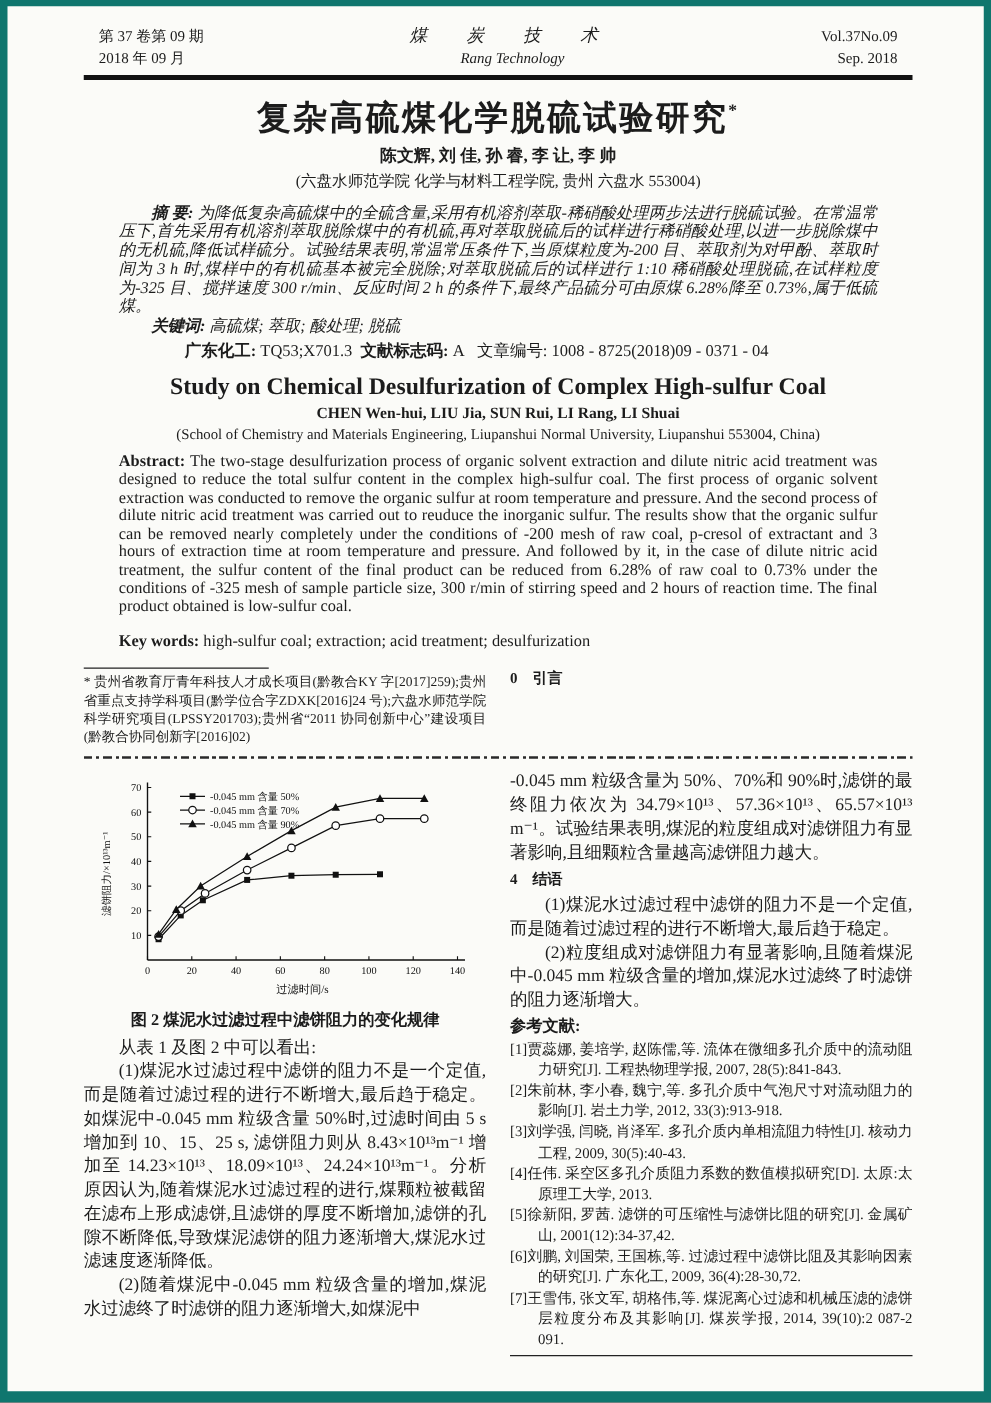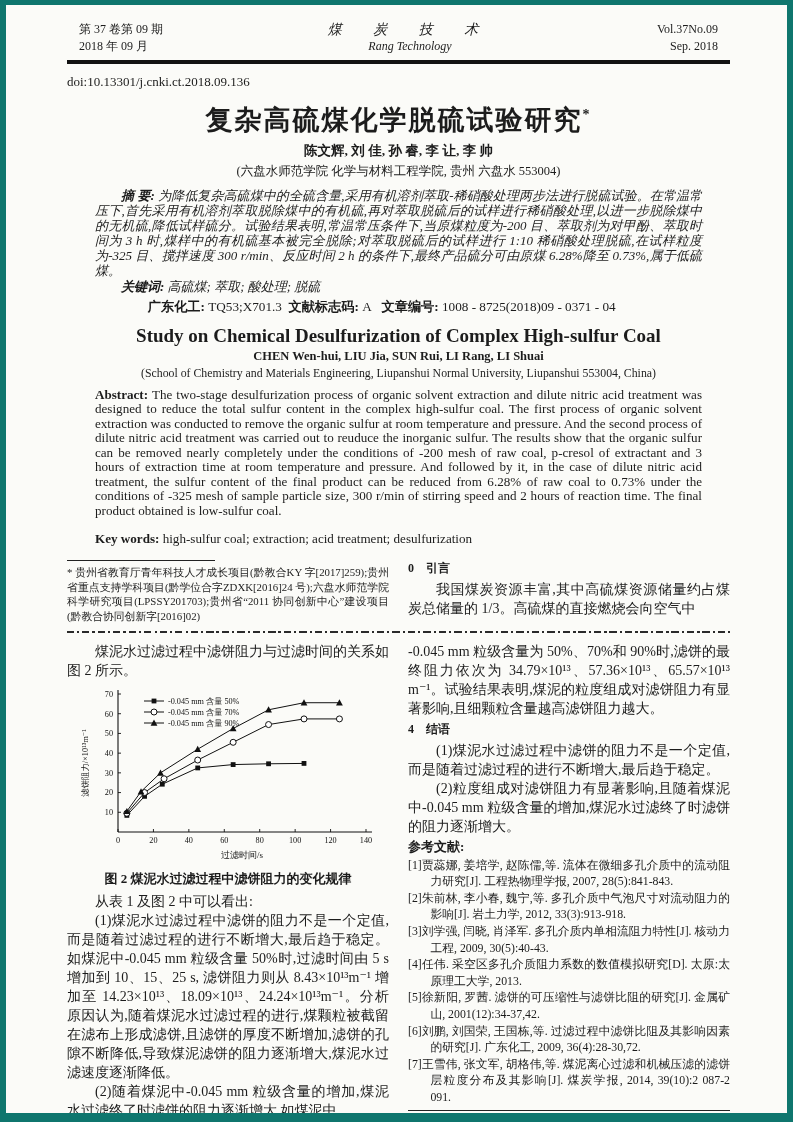--- a/index.html
+++ b/index.html
@@ -69,59 +69,56 @@
       <div class="jname">煤 炭 技 术</div>
       <div>Rang Technology</div>
     </div>
     <div class="jh-right">
       <div>Vol.37No.09</div>
       <div>Sep. 2018</div>
     </div>
   </header>
   <div class="jrule"></div>
 
-  <div class="doi">doi:10.13301/j.cnki.ct.2018.09.136</div>
 
   <h1 class="title"><span>复杂高硫煤化学脱硫试验研究</span><sup>*</sup></h1>
   <div class="authors">陈文辉, 刘  佳, 孙  睿, 李  让, 李  帅</div>
   <div class="affil">(六盘水师范学院 化学与材料工程学院, 贵州 六盘水 553004)</div>
 
   <div class="abszone">
     <div class="cnabs">
       <p class="indent2"><b>摘  要:</b> <span>为降低复杂高硫煤中的全硫含量,采用有机溶剂萃取-稀硝酸处理两步法进行脱硫试验。在常温常压下,首先采用有机溶剂萃取脱除煤中的有机硫,再对萃取脱硫后的试样进行稀硝酸处理,以进一步脱除煤中的无机硫,降低试样硫分。试验结果表明,常温常压条件下,当原煤粒度为-200 目、萃取剂为对甲酚、萃取时间为 3 h 时,煤样中的有机硫基本被完全脱除;对萃取脱硫后的试样进行 1:10 稀硝酸处理脱硫,在试样粒度为-325 目、搅拌速度 300 r/min、反应时间 2 h 的条件下,最终产品硫分可由原煤 6.28%降至 0.73%,属于低硫煤。</span></p>
     </div>
     <p class="cnkw"><b>关键词:</b> <span>高硫煤; 萃取; 酸处理; 脱硫</span></p>
-    <p class="meta"><span style="font-weight:700">广东化工:</span> <span>TQ53;X701.3</span>&nbsp;&nbsp;<span style="font-weight:700">文献标志码:</span> <span>A</span>&nbsp;&nbsp;&nbsp;<span style="font-weight:700">文章编号:</span> <span>1008 - 8725(2018)09 - 0371 - 04</span></p>
+    <p class="meta"><span style="font-weight:700">广东化工:</span> <span>TQ53;X701.3</span>&nbsp;&nbsp;<span style="font-weight:700">文献标志码:</span> <span>A</span>&nbsp;&nbsp;&nbsp;<span style="font-weight:400">文章编号:</span> <span>1008 - 8725(2018)09 - 0371 - 04</span></p>
   </div>
 
   <div class="entitle">Study on Chemical Desulfurization of Complex High-sulfur Coal</div>
   <div class="enauth">CHEN Wen-hui, LIU Jia, SUN Rui, LI Rang, LI Shuai</div>
   <div class="enaffil">(School of Chemistry and Materials Engineering, Liupanshui Normal University, Liupanshui 553004, China)</div>
 
   <div class="abszone">
     <p class="enabs"><b>Abstract:</b> <span>The two-stage desulfurization process of organic solvent extraction and dilute nitric acid treatment was designed to reduce the total sulfur content in the complex high-sulfur coal. The first process of organic solvent extraction was conducted to remove the organic sulfur at room temperature and pressure. And the second process of dilute nitric acid treatment was carried out to reuduce the inorganic sulfur. The results show that the organic sulfur can be removed nearly completely under the conditions of -200 mesh of raw coal, p-cresol of extractant and 3 hours of extraction time at room temperature and pressure. And followed by it, in the case of dilute nitric acid treatment, the sulfur content of the final product can be reduced from 6.28% of raw coal to 0.73% under the conditions of -325 mesh of sample particle size, 300 r/min of stirring speed and 2 hours of reaction time. The final product obtained is low-sulfur coal.</span></p>
     <p class="enkw"><b>Key words:</b> <span>high-sulfur coal; extraction; acid treatment; desulfurization</span></p>
   </div>
 
   <div class="twocol">
     <div class="col">
       <div class="fnrule"></div>
       <p class="footnote">* 贵州省教育厅青年科技人才成长项目(黔教合KY 字[2017]259);贵州省重点支持学科项目(黔学位合字ZDXK[2016]24 号);六盘水师范学院科学研究项目(LPSSY201703);贵州省“2011 协同创新中心”建设项目(黔教合协同创新字[2016]02)</p>
     </div>
     <div class="col">
       <p class="h-section"><span>0</span><span class="hsp"></span><span>引言</span></p>
-      <p class="bodyp indent">我国煤炭资源丰富,其中高硫煤资源储量约占煤炭总储量的 1/3。高硫煤的直接燃烧会向空气中</p>
     </div>
   </div>
 
   <div class="dashline"></div>
 
   <div class="twocol">
     <div class="col">
-      <p class="bodyp indent">煤泥水过滤过程中滤饼阻力与过滤时间的关系如图 2 所示。</p>
       <div class="figwrap">
         <svg id="fig2svg" width="300" height="182" viewBox="0 0 300 182">
               <line x1="40" y1="6" x2="40" y2="148" stroke="#111" stroke-width="1.1"></line>
               <line x1="40" y1="148" x2="294" y2="148" stroke="#111" stroke-width="1.1"></line>
               <line x1="40" y1="148" x2="40" y2="145" stroke="#111" stroke-width="0.9"></line>
               <text x="40" y="159" text-anchor="middle" font-size="8.2">0</text>
               <line x1="75.42857142857142" y1="148" x2="75.42857142857142" y2="145" stroke="#111" stroke-width="0.9"></line>
               <text x="75.42857142857142" y="159" text-anchor="middle" font-size="8.2">20</text>
               <line x1="110.85714285714285" y1="148" x2="110.85714285714285" y2="145" stroke="#111" stroke-width="0.9"></line>
               <text x="110.85714285714285" y="159" text-anchor="middle" font-size="8.2">40</text>

